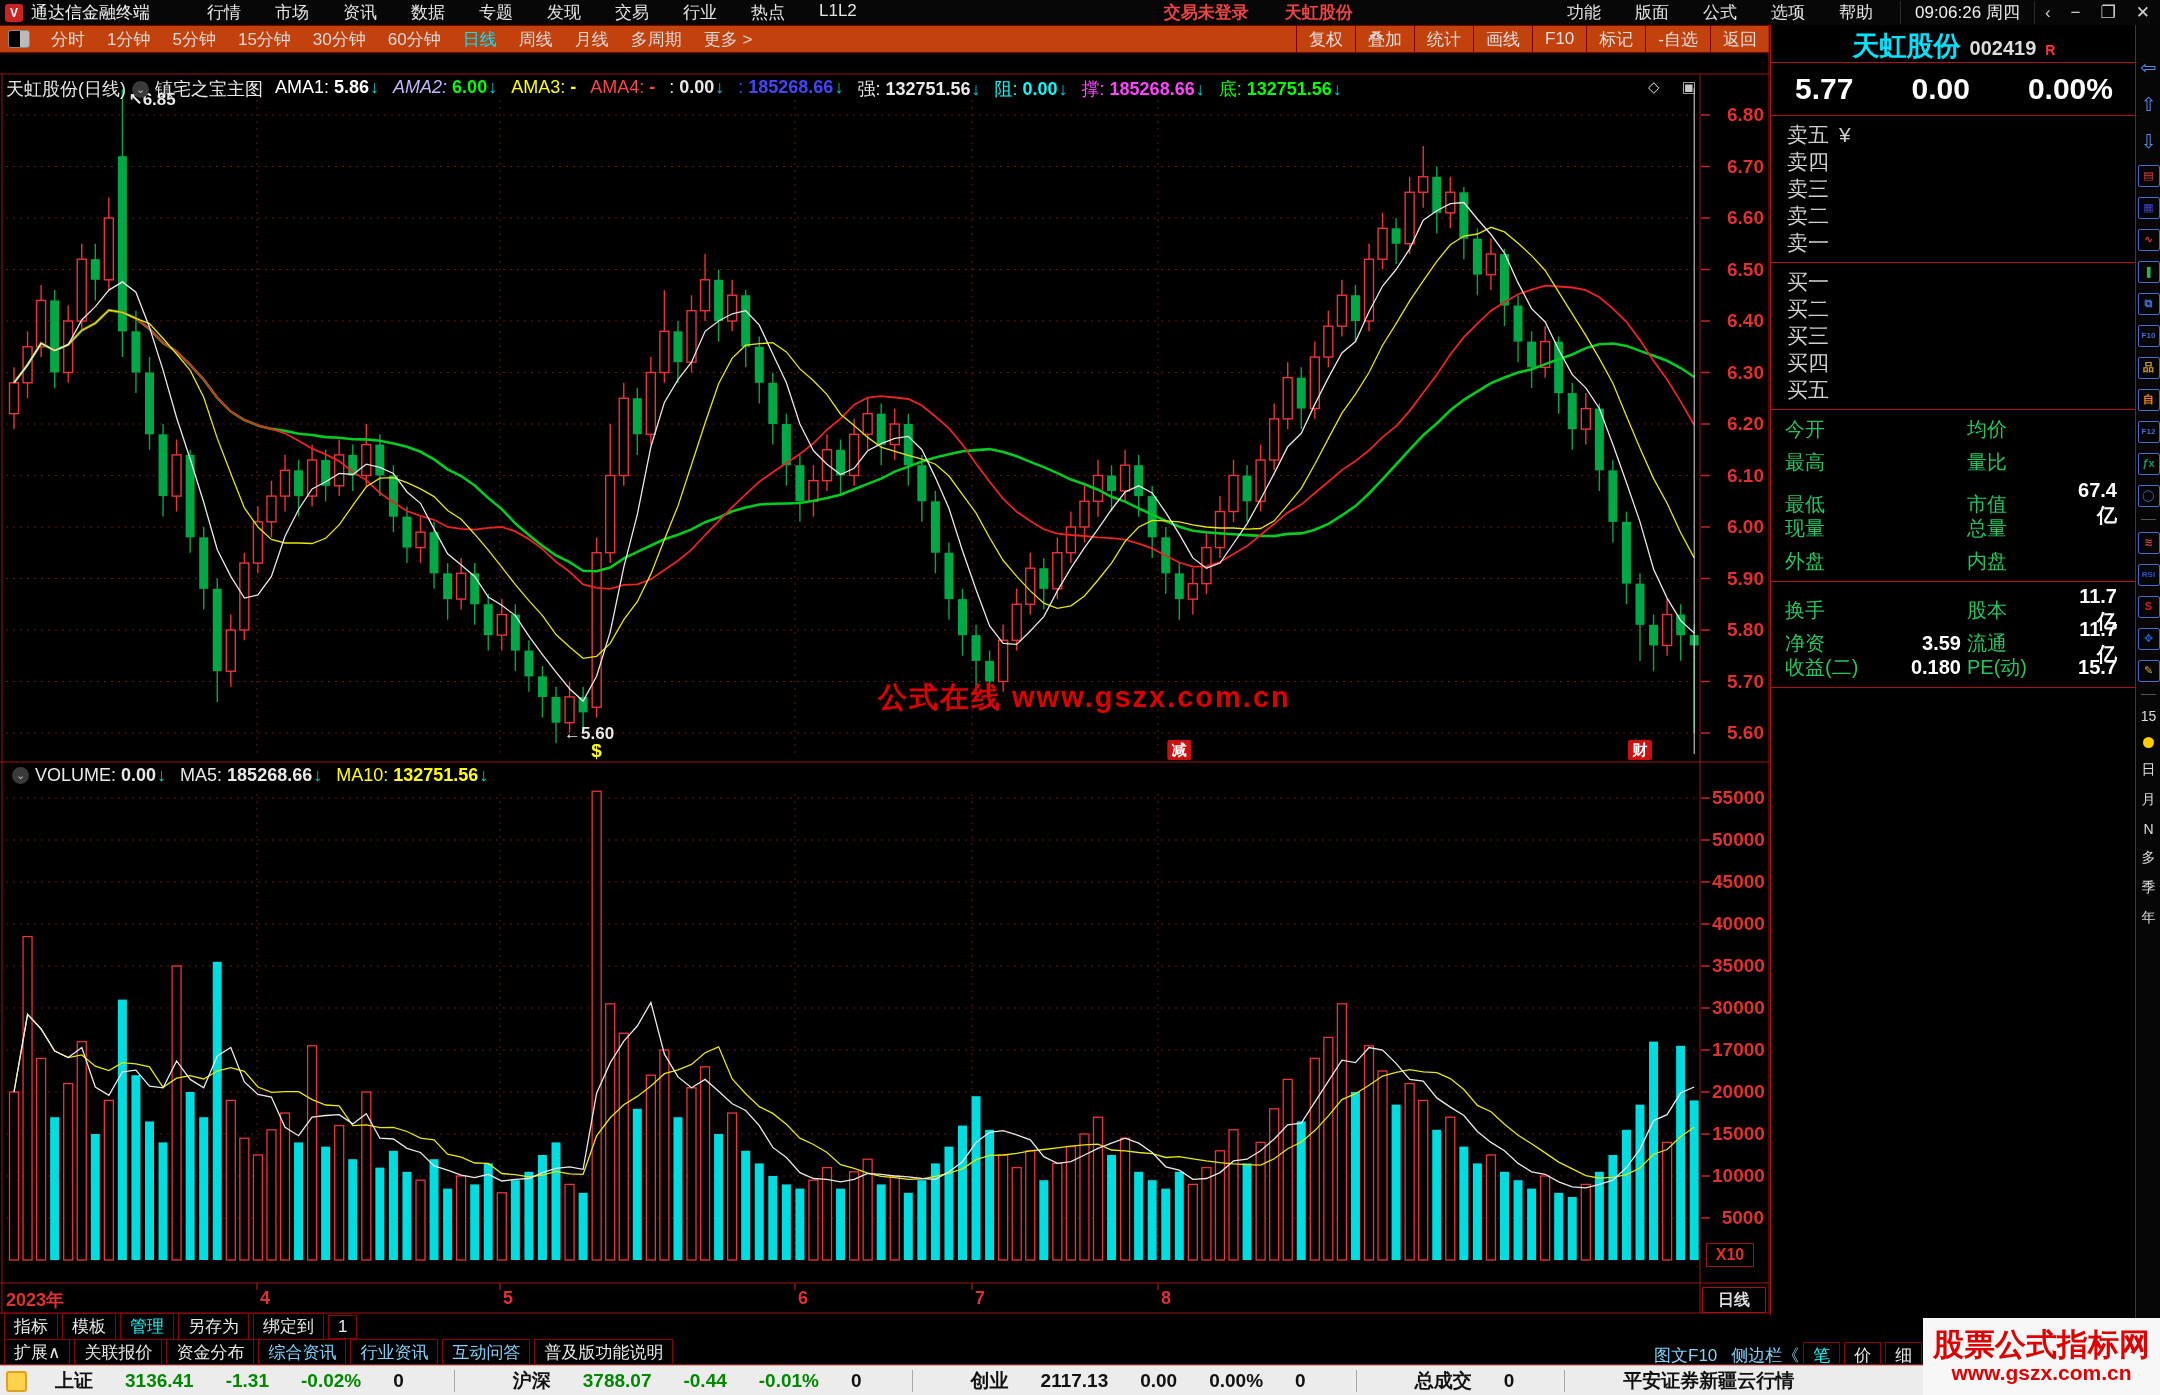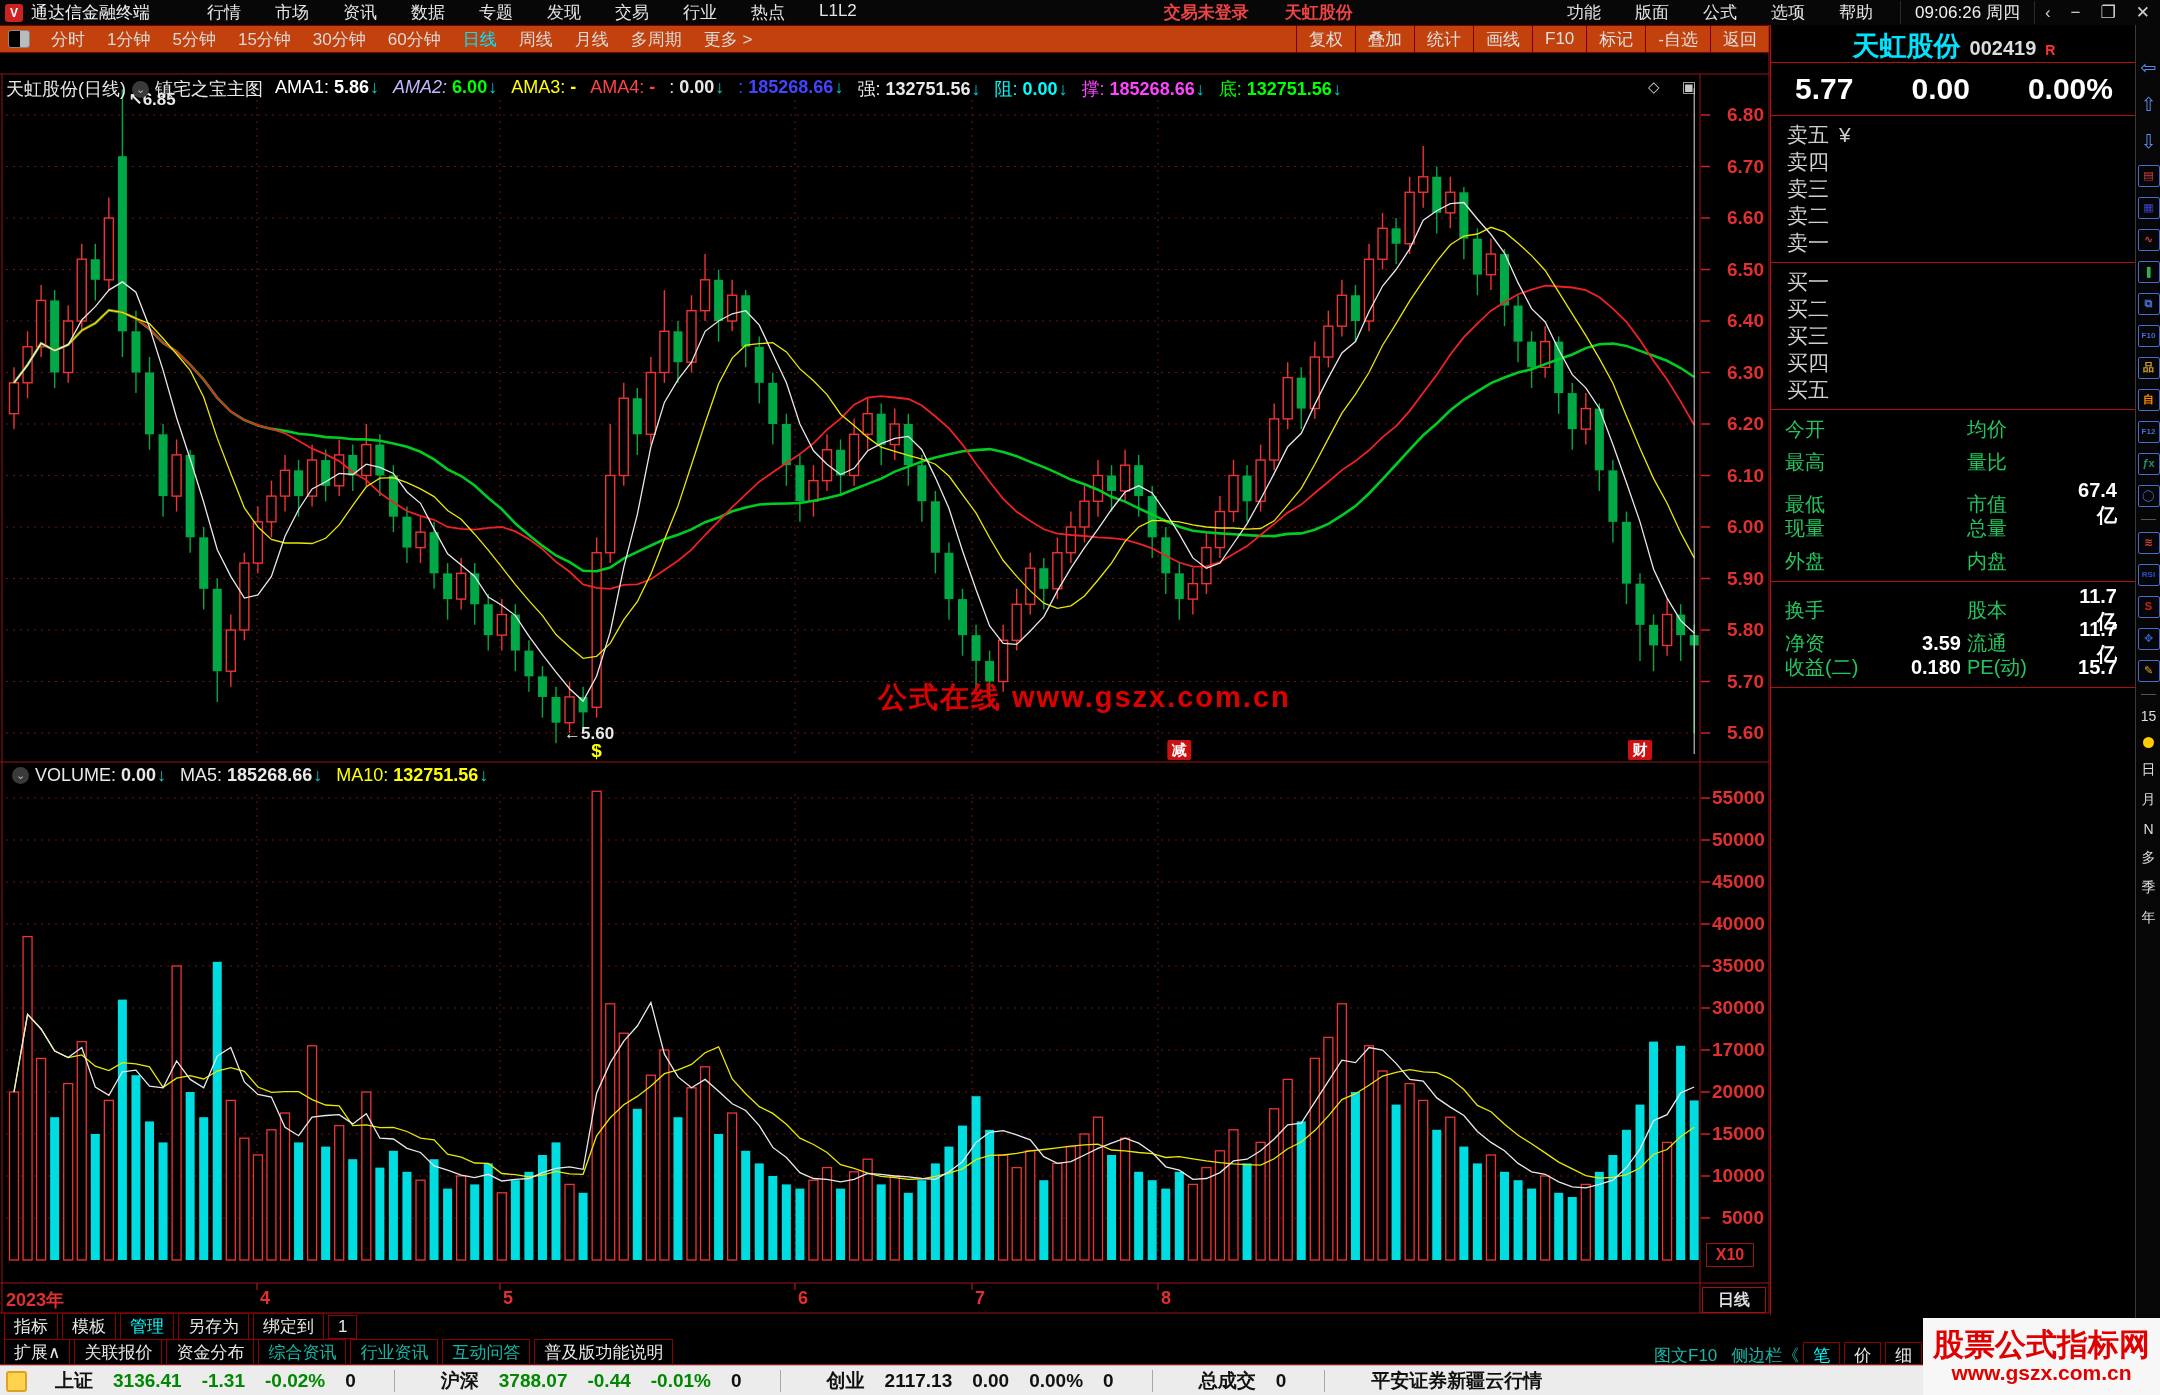--- a/index.html
+++ b/index.html
@@ -37,21 +37,21 @@
   .tick{position:absolute;left:1712px;width:52px;text-align:right;color:#e03030;
         font-size:19px;font-weight:bold;z-index:2;}
   .boxlbl{position:absolute;border:1px solid #a01212;color:#e03030;font-size:16px;font-weight:bold;
           text-align:center;z-index:2;}
   .monthlbl{position:absolute;top:1288px;color:#e03030;font-size:18px;font-weight:bold;z-index:2;}
   
   .tabrow{left:0;width:2160px;background:#000;display:flex;align-items:center;font-size:17px;z-index:2;}
   #tabrow1{top:1314px;height:25px;}
   #tabrow2{top:1340px;height:24px;border-bottom:1px solid #a01212;}
   .tab{border:1px solid #8b0000;color:#e8e8e8;padding:1px 9px;margin-left:4px;white-space:nowrap;}
-  .ylw{color:#14b8a6;}  .cyn{color:#00ffff;}
+  .ylw{color:#7dd3fc;}  .cyn{color:#00ffff;}
   .flat{margin-left:14px;white-space:nowrap;}
   
   #statusbar{left:0;top:1365px;width:2160px;height:30px;background:#ececec;border-top:1px solid #b5b5b5;
              display:flex;align-items:center;font-size:19px;font-weight:bold;color:#111;z-index:4;}
   #statusicon{width:17px;height:17px;border:2px solid #e0a020;background:#ffd34d;border-radius:3px;margin:0 8px 0 6px;}
   .seg{margin-left:20px;white-space:nowrap;}
   .seg.g{color:#008800;}
   .seg.lead{margin-left:46px;}
   .sep{width:1px;height:22px;background:#a9a9a9;margin-left:38px;}
   
@@ -723,21 +723,21 @@
     <span class="flat ylw">侧边栏《</span>
     <div class="tab cyn">笔</div>
     <div class="tab">价</div>
     <div class="tab">细</div>
     <div class="tab">势</div>
   </div>
 
 
 <div id="statusbar" class="abs">
   <div id="statusicon"></div>
-  <span id="status-items" style="display:flex;align-items:center;">
+  <span id="status-items" style="display:flex;align-items:center;gap:12px;">
       <span class="seg">上证</span>
       <span class="seg g">3136.41</span>
       <span class="seg g">-1.31</span>
       <span class="seg g">-0.02%</span>
       <span class="seg">0</span>
       <div class="sep"></div>
       <span class="seg lead">沪深</span>
       <span class="seg g">3788.07</span>
       <span class="seg g">-0.44</span>
       <span class="seg g">-0.01%</span>

